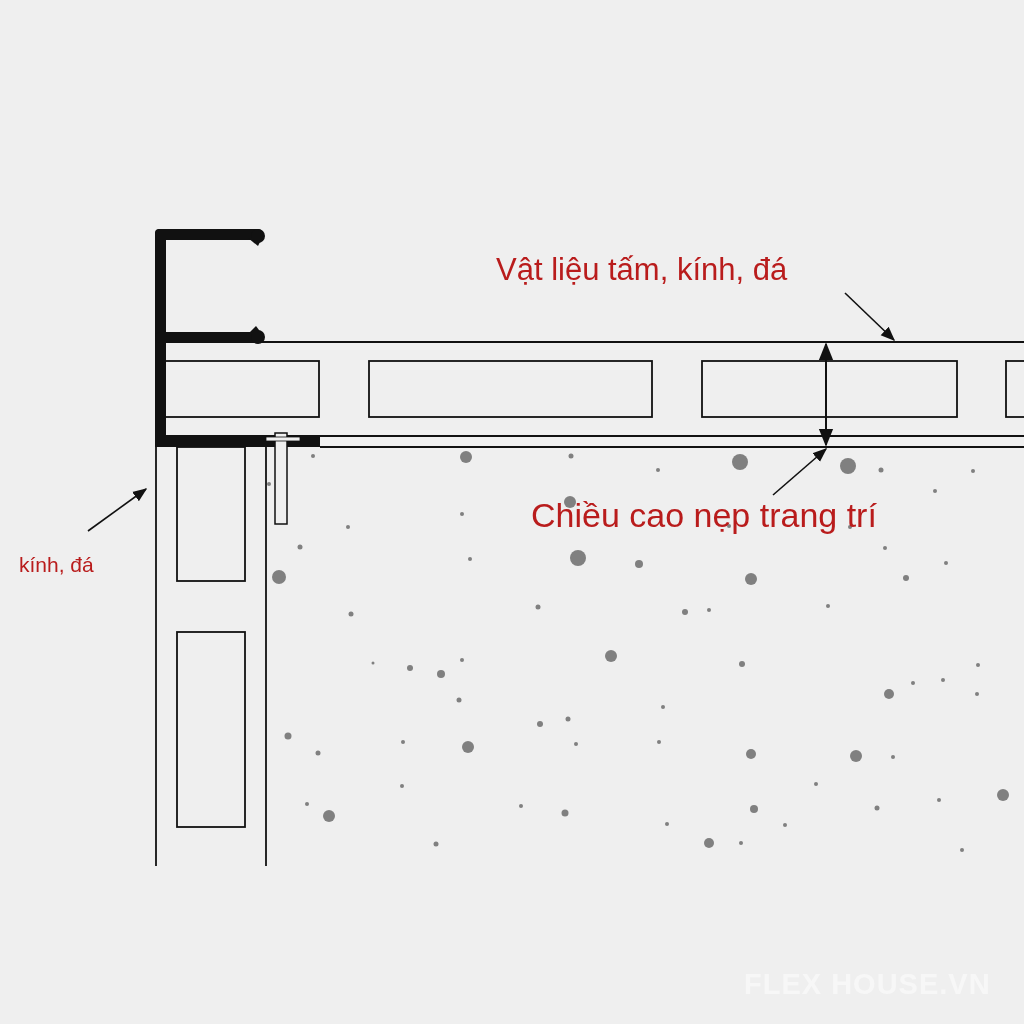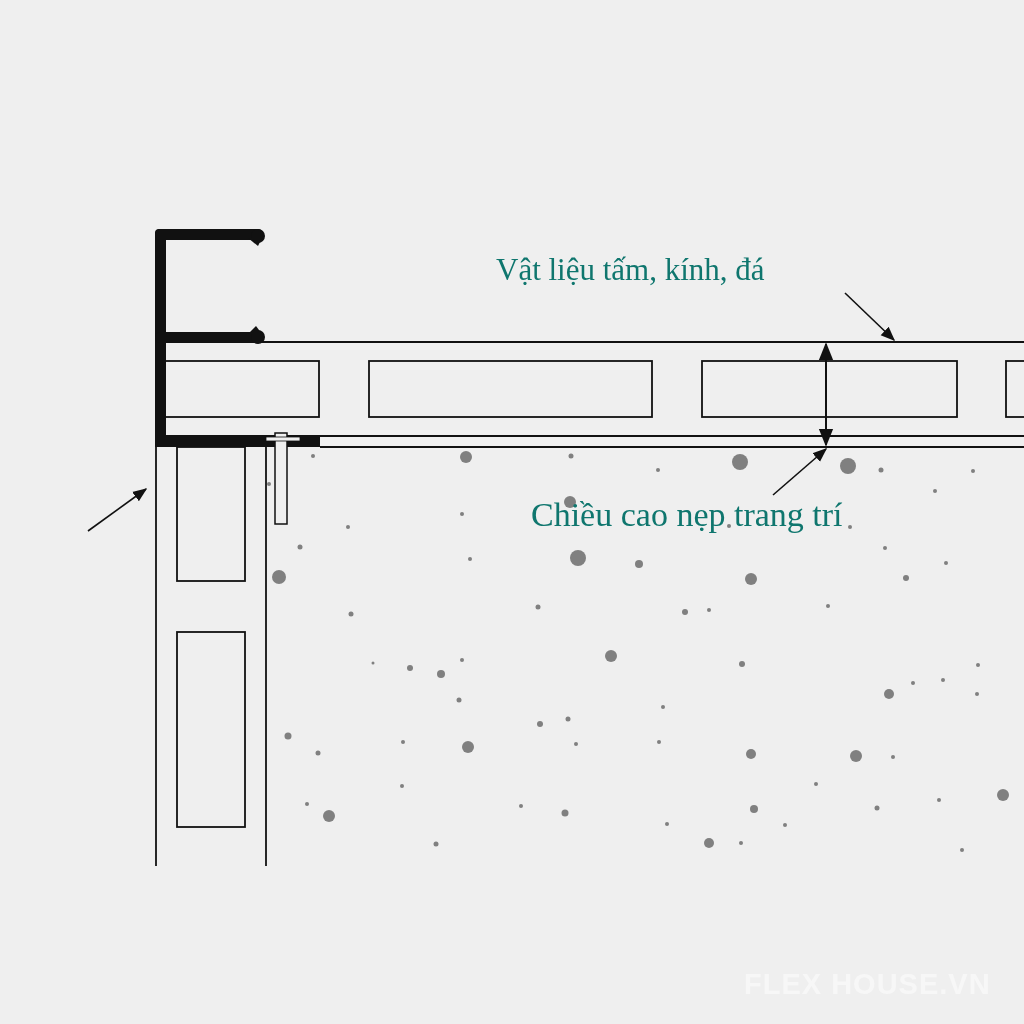--- a/index.html
+++ b/index.html
@@ -1,18 +1,18 @@
 <!DOCTYPE html>
 <html><head>
   <meta charset="utf-8">
   <style>
     html, body { margin: 0; padding: 0; background: #efefef; }
     #canvas { position: relative; width: 1024px; height: 1024px; background: #efefef; overflow: hidden; }
     svg { position: absolute; left: 0; top: 0; }
-    .label { position: absolute; font-family: Liberation Serif, serif; color: #0f766e; white-space: nowrap; }
+    .label { position: absolute; font-family: Liberation Sans, sans-serif; color: #b91c1c; white-space: nowrap; }
     #label-top { left: 496px; top: 252px; font-size: 31px; }
     #label-bottom { left: 531px; top: 496px; font-size: 34px; }
     #label-left { left: 19px; top: 548px; font-size: 21px; line-height: 34px; white-space: normal; width: 140px; }
     #watermark { position: absolute; left: 744px; top: 968px; font-family: "Liberation Sans", sans-serif; font-weight: bold; font-size: 29px; color: #f7f7f7; letter-spacing: 1px; }
   </style>
 </head>
 <body>
 
 <div id="canvas">
   <svg width="1024" height="1024" viewBox="0 0 1024 1024">
@@ -134,15 +134,16 @@
     <g stroke="#111" stroke-width="1.6">
       <line x1="845" y1="293" x2="894" y2="340" marker-end="url(#arr)"></line>
       <line x1="773" y1="495" x2="826" y2="449" marker-end="url(#arr)"></line>
       <line x1="88" y1="531" x2="146" y2="489" marker-end="url(#arr)"></line>
     </g>
   </svg>
 
   <div id="label-top" class="label">Vật liệu tấm, kính, đá</div>
   <div id="label-bottom" class="label">Chiều cao nẹp trang trí</div>
   <div id="label-left" class="label">
+    <div>kính, đá</div>
   </div>
   <div id="watermark">FLEX HOUSE.VN</div>
 </div>
 
 </body></html>

